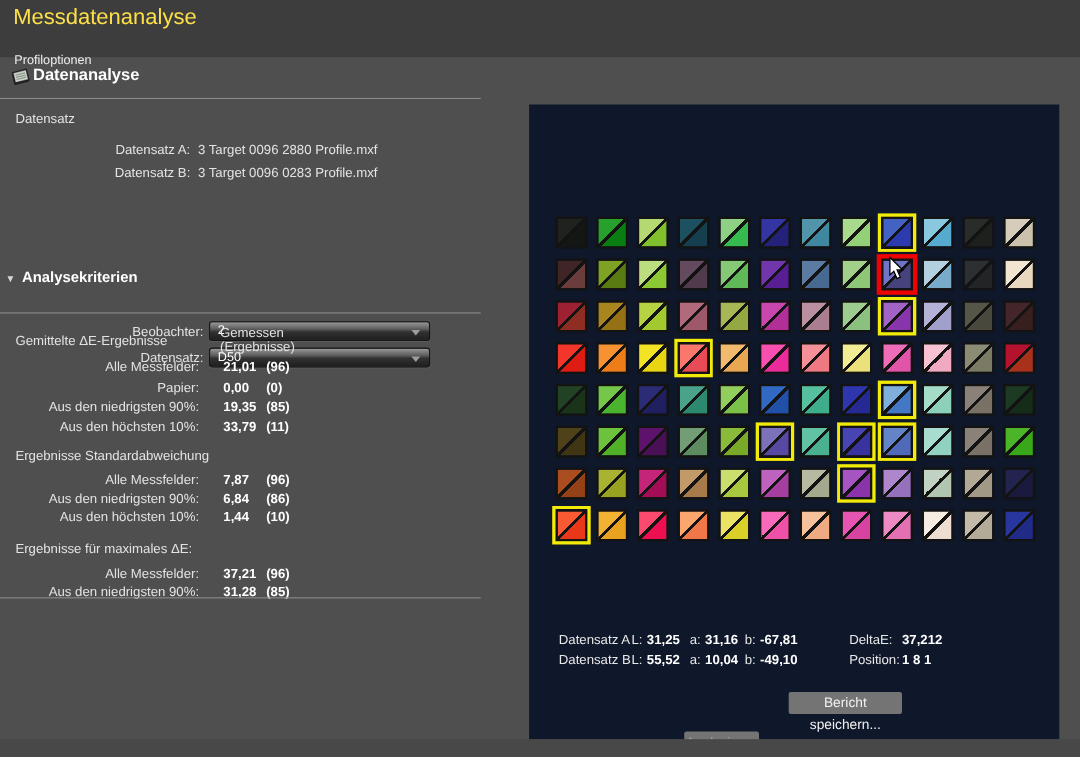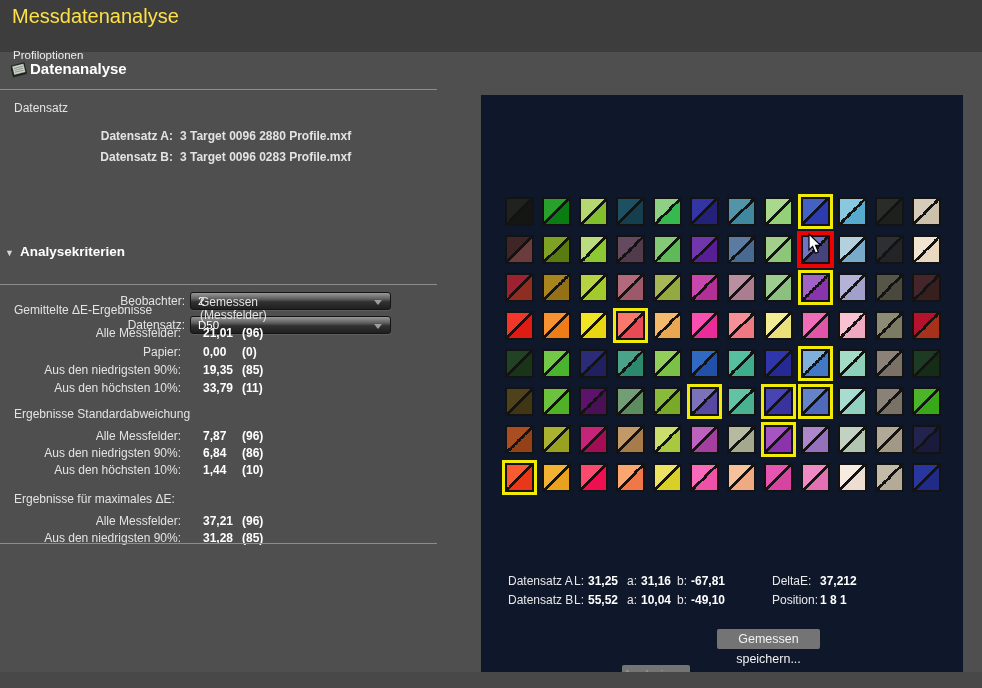--- a/index.html
+++ b/index.html
@@ -11,21 +11,21 @@
   }
   .abs{position:absolute;}
   
   #titlebar{left:0;top:0;width:982px;height:52px;background:#3d3d3d;}
   #app-title{left:12px;top:5px;font-size:20px;color:#fde047;}
   #app-subtitle{left:13px;top:49px;font-size:11.5px;color:#ededed;}
   
   .section-head{font-size:15px;font-weight:bold;color:#ffffff;}
   .sep{height:0;border-top:1px solid #8d8d8d;}
   .lbl{font-size:12px;color:#e3e3e3;}
-  .dsrow{display:flex;font-size:12px;color:#e3e3e3;font-weight:bold;}
+  .dsrow{display:flex;font-size:12px;color:#e3e3e3;}
   .dsrow .dslabel{width:173px;text-align:right;}
   .dsrow .dsval{margin-left:7px;}
   .clabel{width:185px;text-align:right;font-size:12px;color:#e3e3e3;line-height:18px;position:absolute;left:0;}
   .dropdown{
     position:absolute;left:190px;width:201px;height:18px;box-sizing:border-box;
     border:1px solid #151515;border-radius:3px;
     background:linear-gradient(180deg,#989898 0%,#5d5d5d 38%,#313131 55%,#1f1f1f 100%);
     color:#ffffff;font-size:11.5px;line-height:16px;padding-left:7px;
     box-shadow:0 1px 0 rgba(255,255,255,0.08);
   }
@@ -107,21 +107,21 @@
       <span>D50</span>
       <span class="dd-arrow"></span>
     </div>
   </div>
 
   <div class="abs sep" style="left:0;top:232px;width:437px;top:232px;"></div>
 
   <div class="blocktitle" style="top:251px;">Gemittelte ΔE-Ergebnisse</div>
   <div id="colheader" style="top:244px;">
     <div>Gemessen</div>
-    <div>(Messfelder)</div>
+    <div>(Ergebnisse)</div>
   </div>
 
   <div class="rrow" style="top:274px;">
     <span class="rlabel">Alle Messfelder:</span>
     <span class="rvalue">21,01</span>
     <span class="rcount">(96)</span>
   </div>
   <div class="rrow" style="top:293px;">
     <span class="rlabel">Papier:</span>
     <span class="rvalue">0,00</span>
@@ -295,16 +295,16 @@
     <span class="bold" style="left:107px;top:498px;">55,52</span>
     <span style="left:146px;top:498px;">a:</span>
     <span class="bold" style="left:160px;top:498px;">10,04</span>
     <span style="left:196px;top:498px;">b:</span>
     <span class="bold" style="left:210px;top:498px;">-49,10</span>
     <span style="left:291px;top:498px;">Position:</span>
     <span class="bold" style="left:339px;top:498px;">1 8 1</span>
   </div>
 
   <button class="btn" id="btn-analyze" disabled="">Analysieren</button>
-  <button class="btn" id="btn-save">Gemessen speichern...</button>
+  <button class="btn" id="btn-save">Bericht speichern...</button>
 </div>
 
 <div class="abs" id="bottom-strip"></div>
 
 </body></html>

